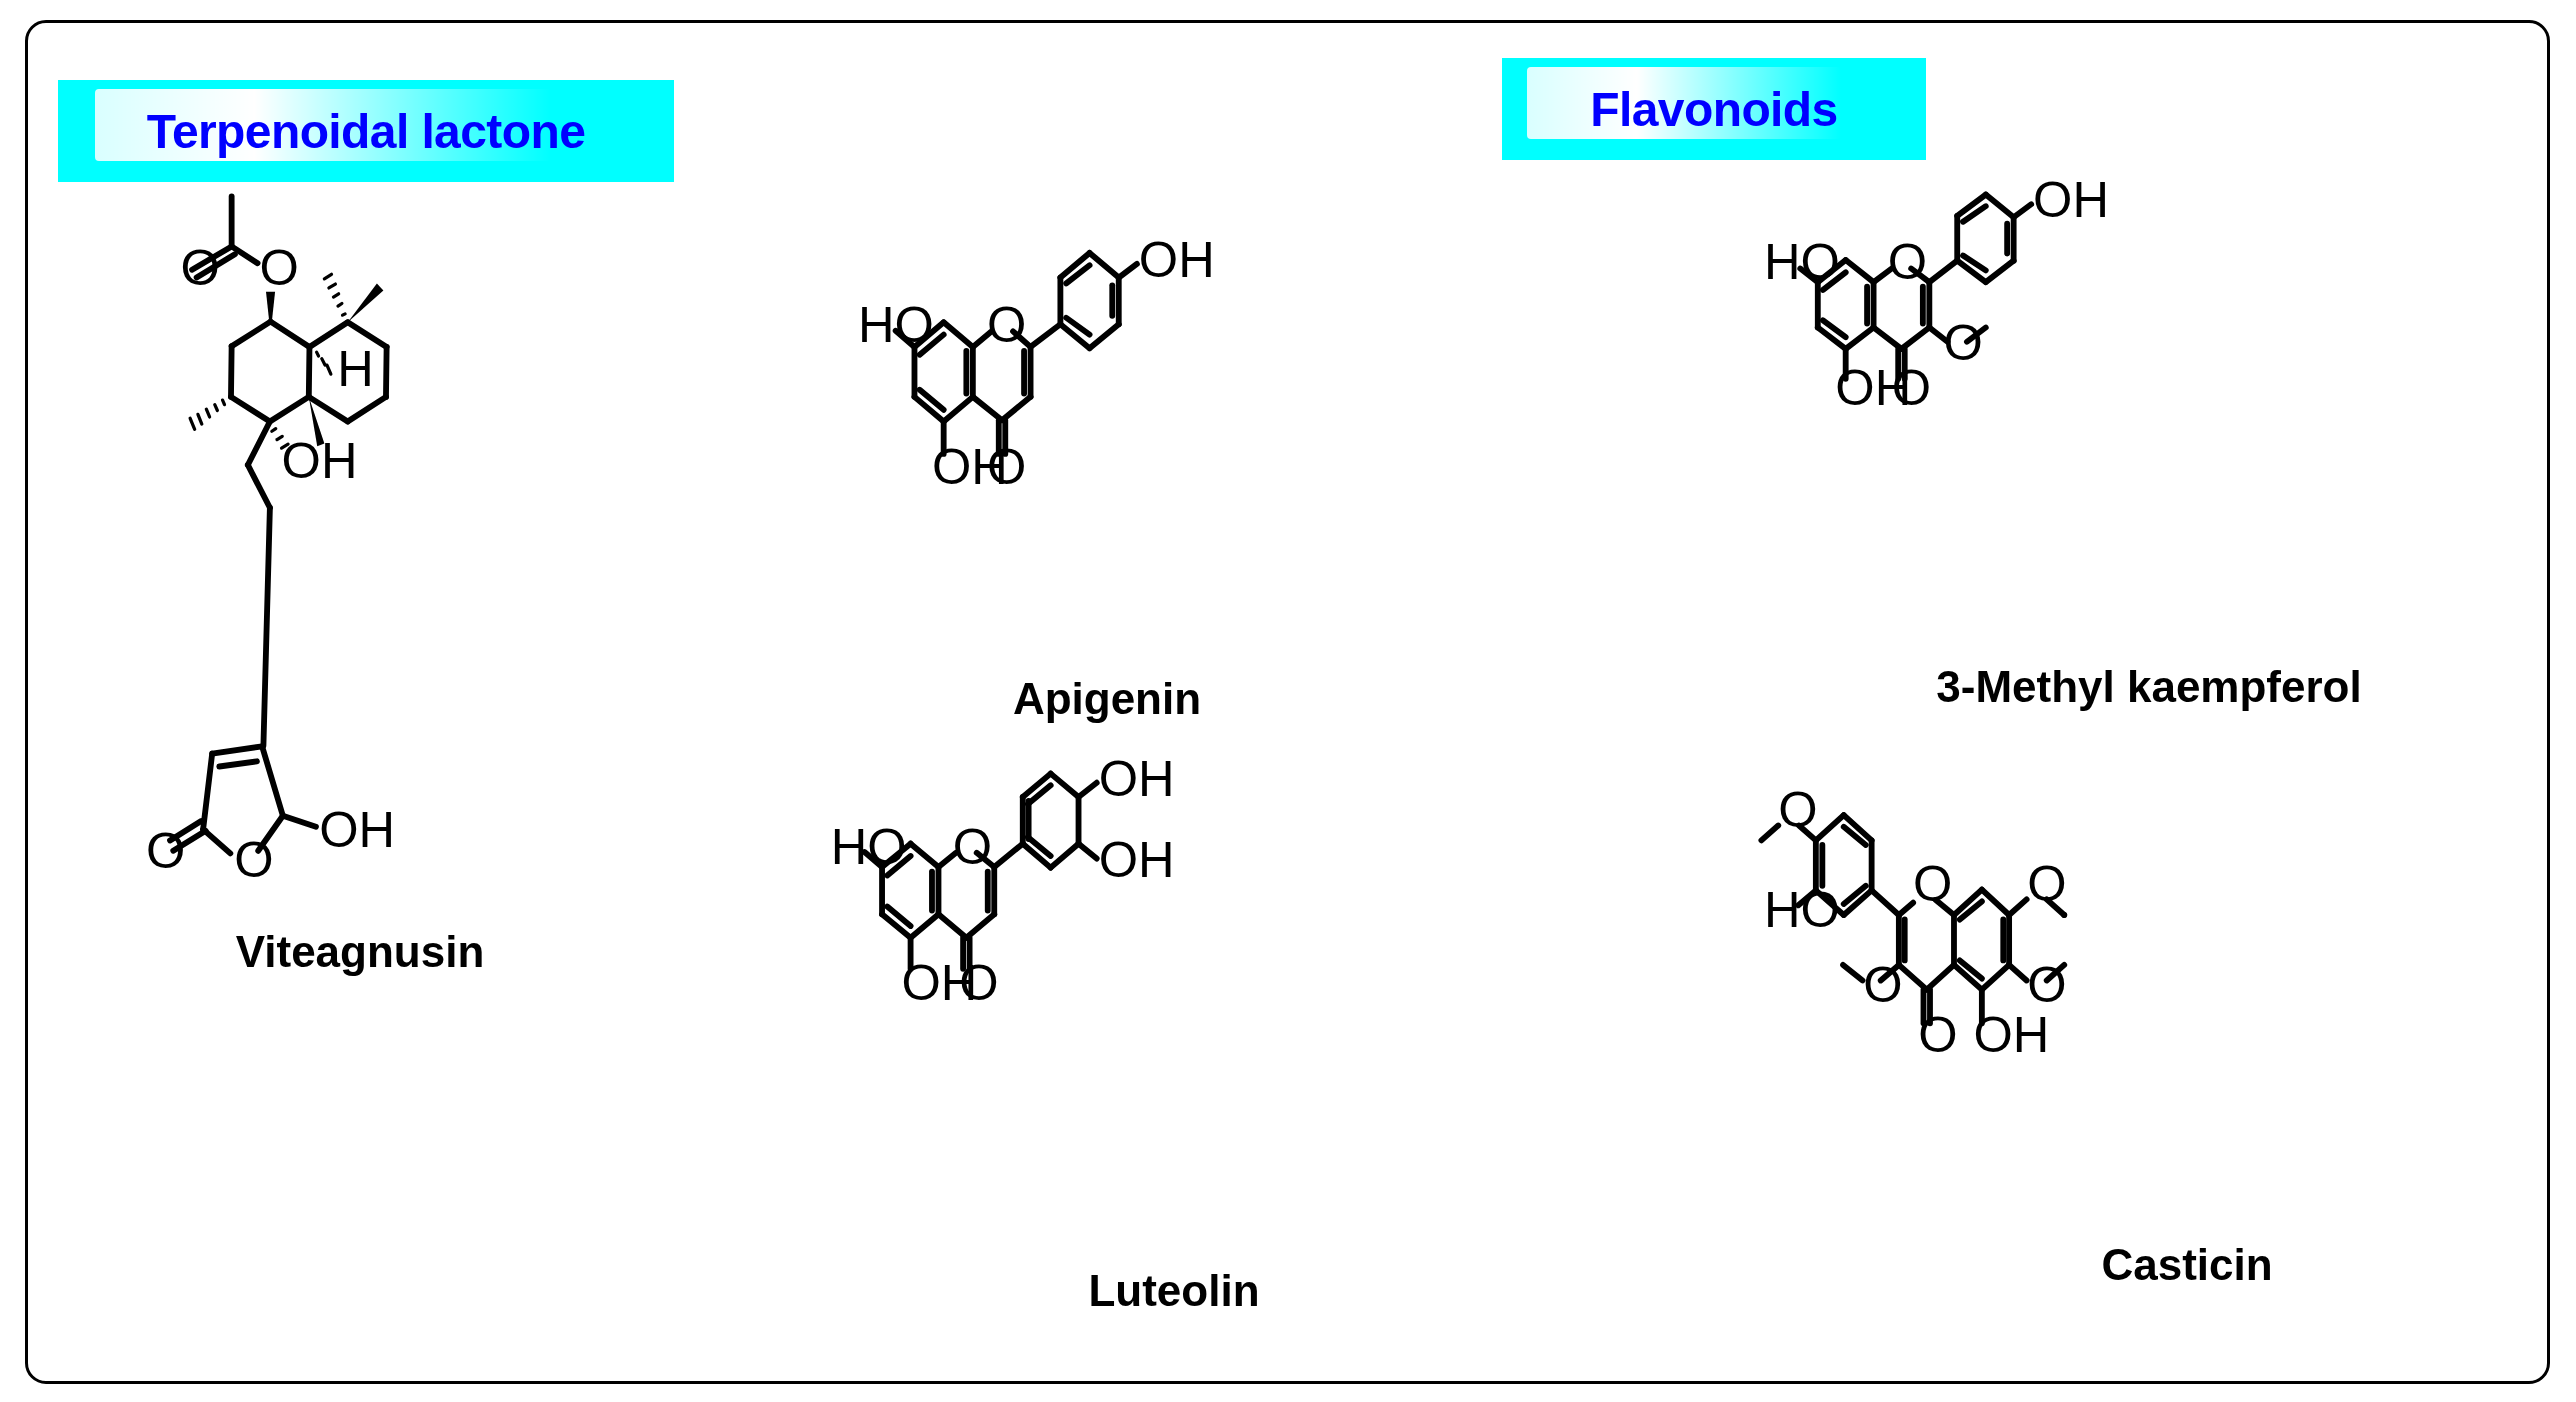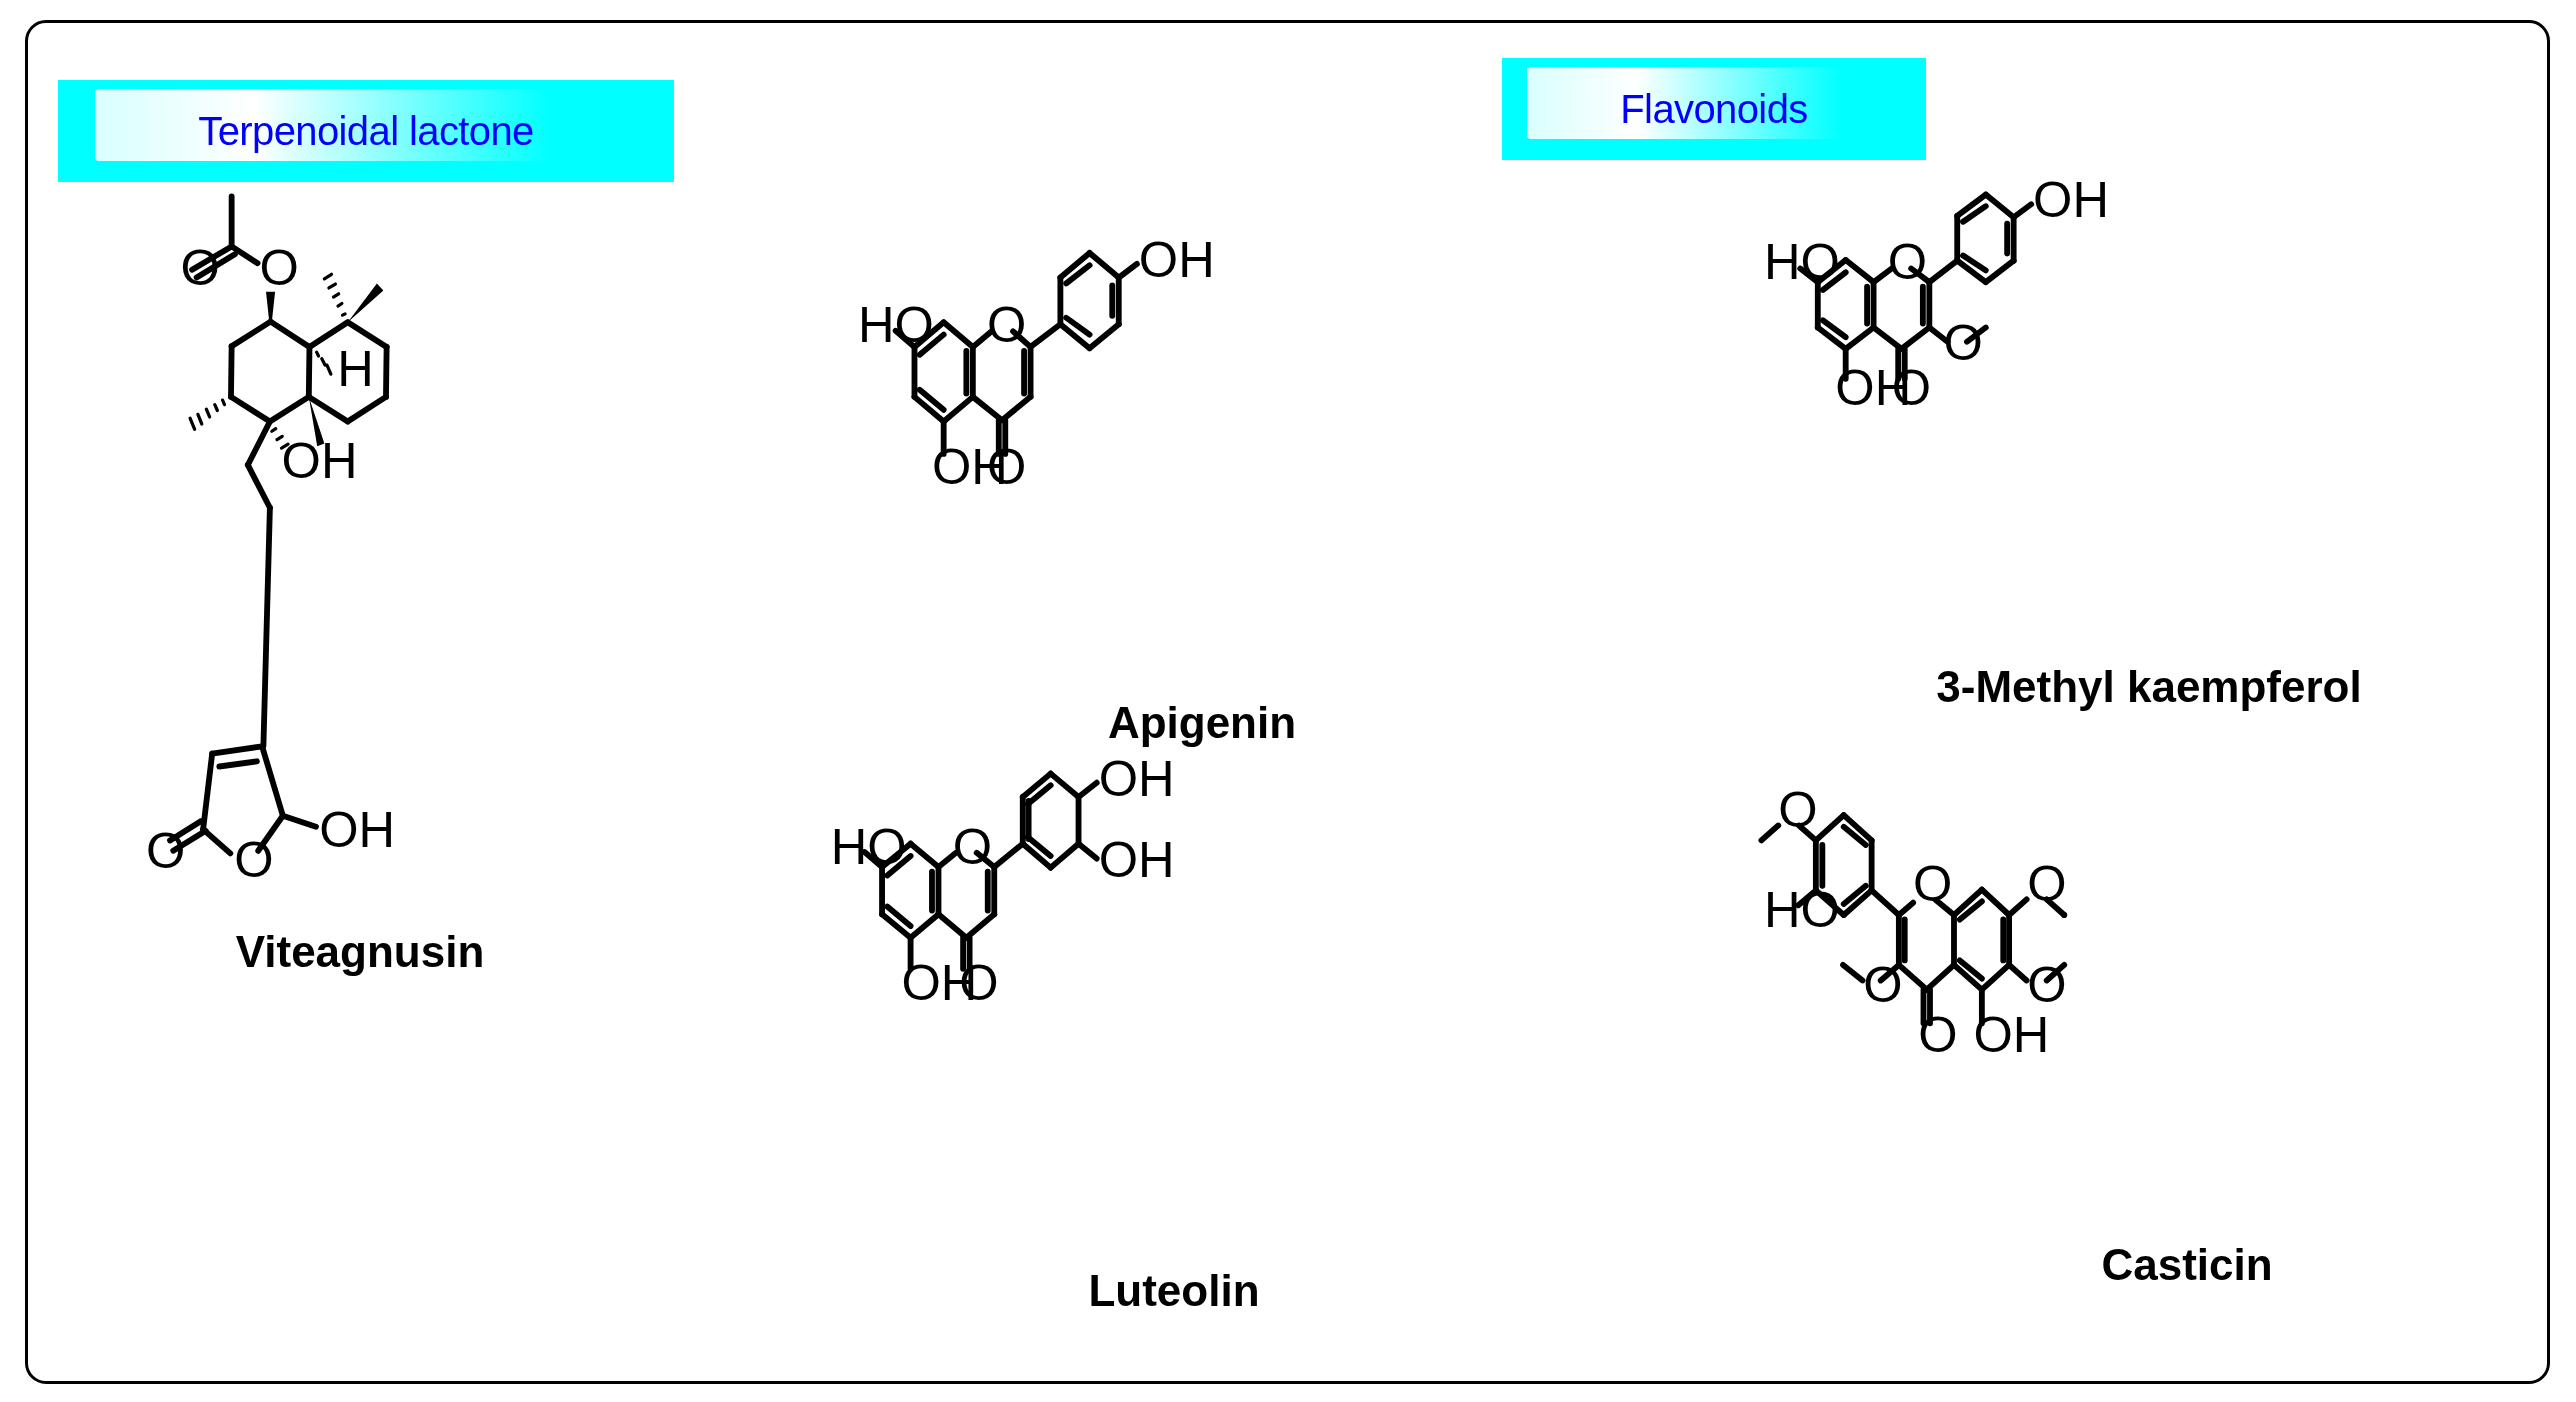--- a/index.html
+++ b/index.html
@@ -1,20 +1,20 @@
 <!DOCTYPE html>
 <html style="font-size:10.4px"><head>
 <meta charset="utf-8">
 <style>
   html,body{margin:0;padding:0;background:#ffffff;}
   body{width:2576px;height:1402px;position:relative;overflow:hidden;font-family:"Liberation Sans",sans-serif;}
   .frame{position:absolute;left:25px;top:19.5px;width:2525px;height:1364px;border:3.9px solid #000;border-radius:21px;box-sizing:border-box;}
   .cat-box{position:absolute;background:#00ffff;display:flex;align-items:center;justify-content:center;}
   .cat-box .glow{position:absolute;left:6%;right:20%;top:9%;bottom:21%;background:linear-gradient(90deg,rgba(255,255,255,0.85) 0%,#ffffff 35%,rgba(255,255,255,0.3) 80%,rgba(255,255,255,0) 100%);border-radius:3.9px;}
-  .cat-box span{position:relative;color:#0000ff;font-weight:normal;font-size:40px;letter-spacing:-0.6px;}
+  .cat-box span{position:relative;color:#0000ff;font-weight:bold;font-size:48px;letter-spacing:-0.6px;}
   .mol-label{position:absolute;font-weight:bold;font-size:44px;color:#000;text-align:center;white-space:nowrap;transform:translateX(-50%);}
   svg.mols{position:absolute;left:0;top:0;}
   svg text{font-family:"Liberation Sans",sans-serif;font-size:78px;fill:#000;}
 </style>
 </head>
 <body>
 
 <div class="frame"></div>
 
 <div class="cat-box" style="left:58px;top:80px;width:616px;height:102px;">
@@ -271,17 +271,17 @@
     <text x="3126" y="1545">O</text>
     <text x="2958" y="1622">O</text>
     <text x="3043" y="1622">OH</text>
   </g>
   <g stroke="#000" stroke-width="9" stroke-linecap="round">
     <line x1="3183" y1="1411" x2="3183" y2="1411"></line>
   </g>
 </svg>
 
 <div class="mol-label" style="left:360px;top:927px;">Viteagnusin</div>
-<div class="mol-label" style="left:1202px;top:674px;margin-top:24px;">Apigenin</div>
+<div class="mol-label" style="left:1107px;top:674px;">Apigenin</div>
 <div class="mol-label" style="left:2149px;top:662px;">3-Methyl kaempferol</div>
 <div class="mol-label" style="left:1174px;top:1226px;margin-top:40px;">Luteolin</div>
 <div class="mol-label" style="left:2187px;top:1240px;">Casticin</div>
 
 
 </body></html>

